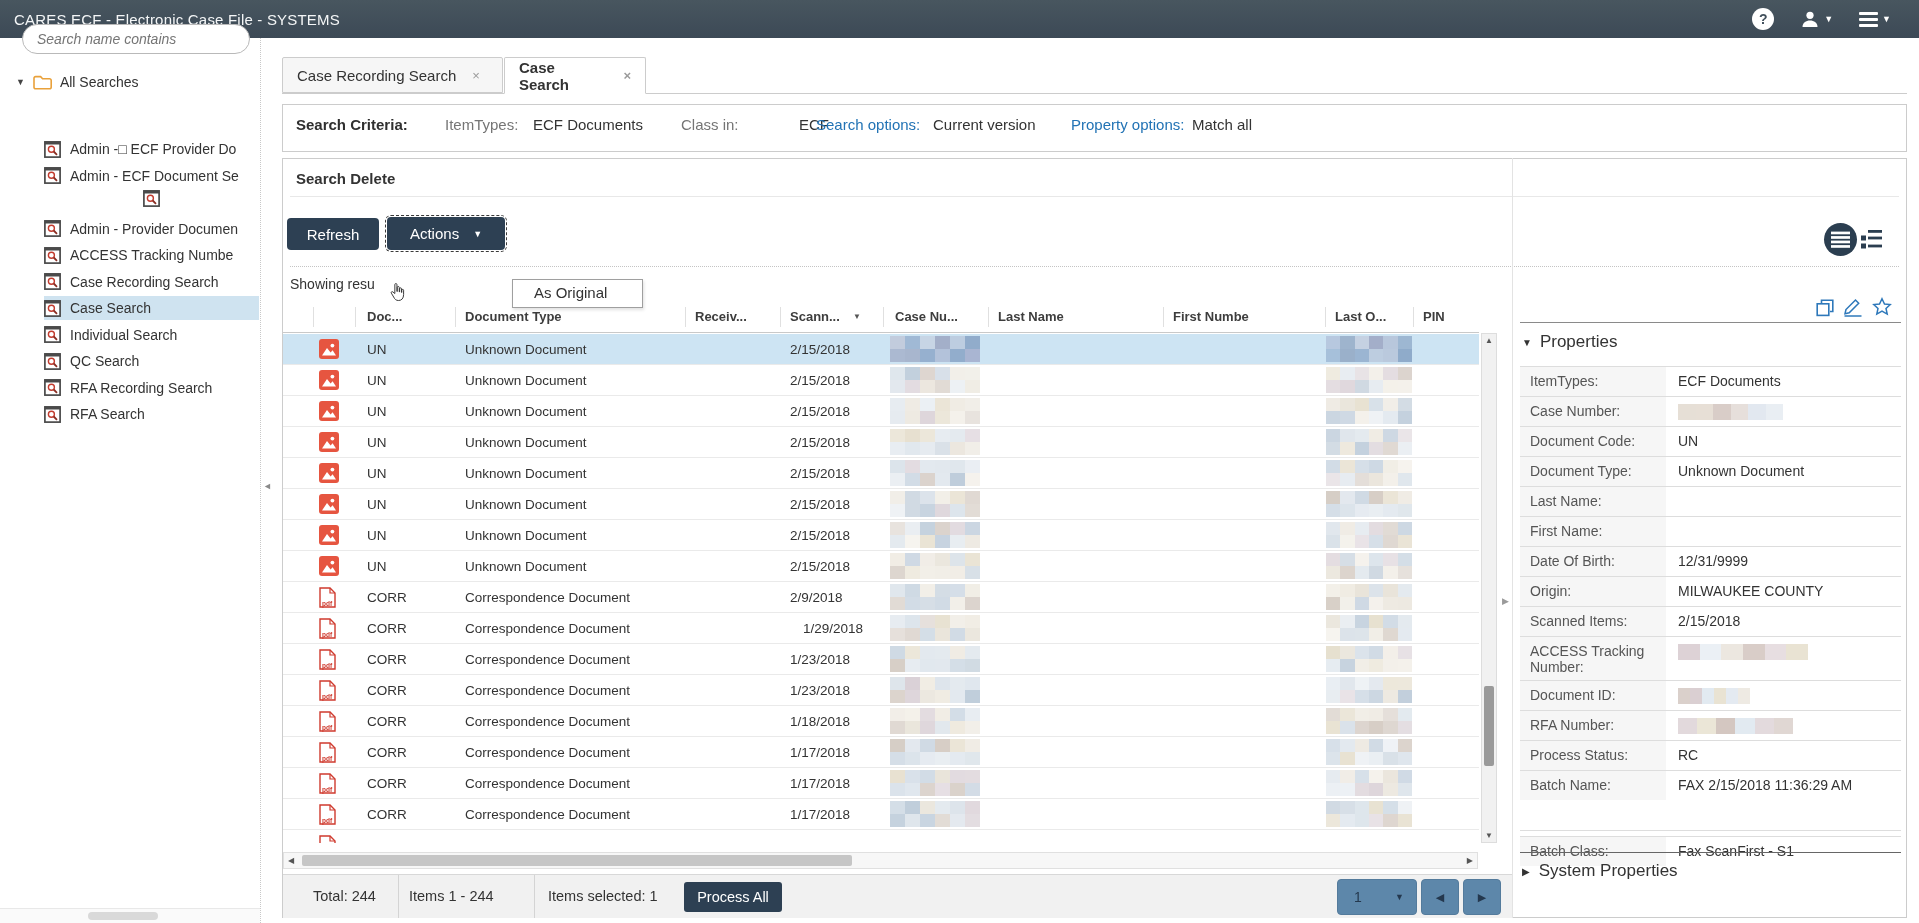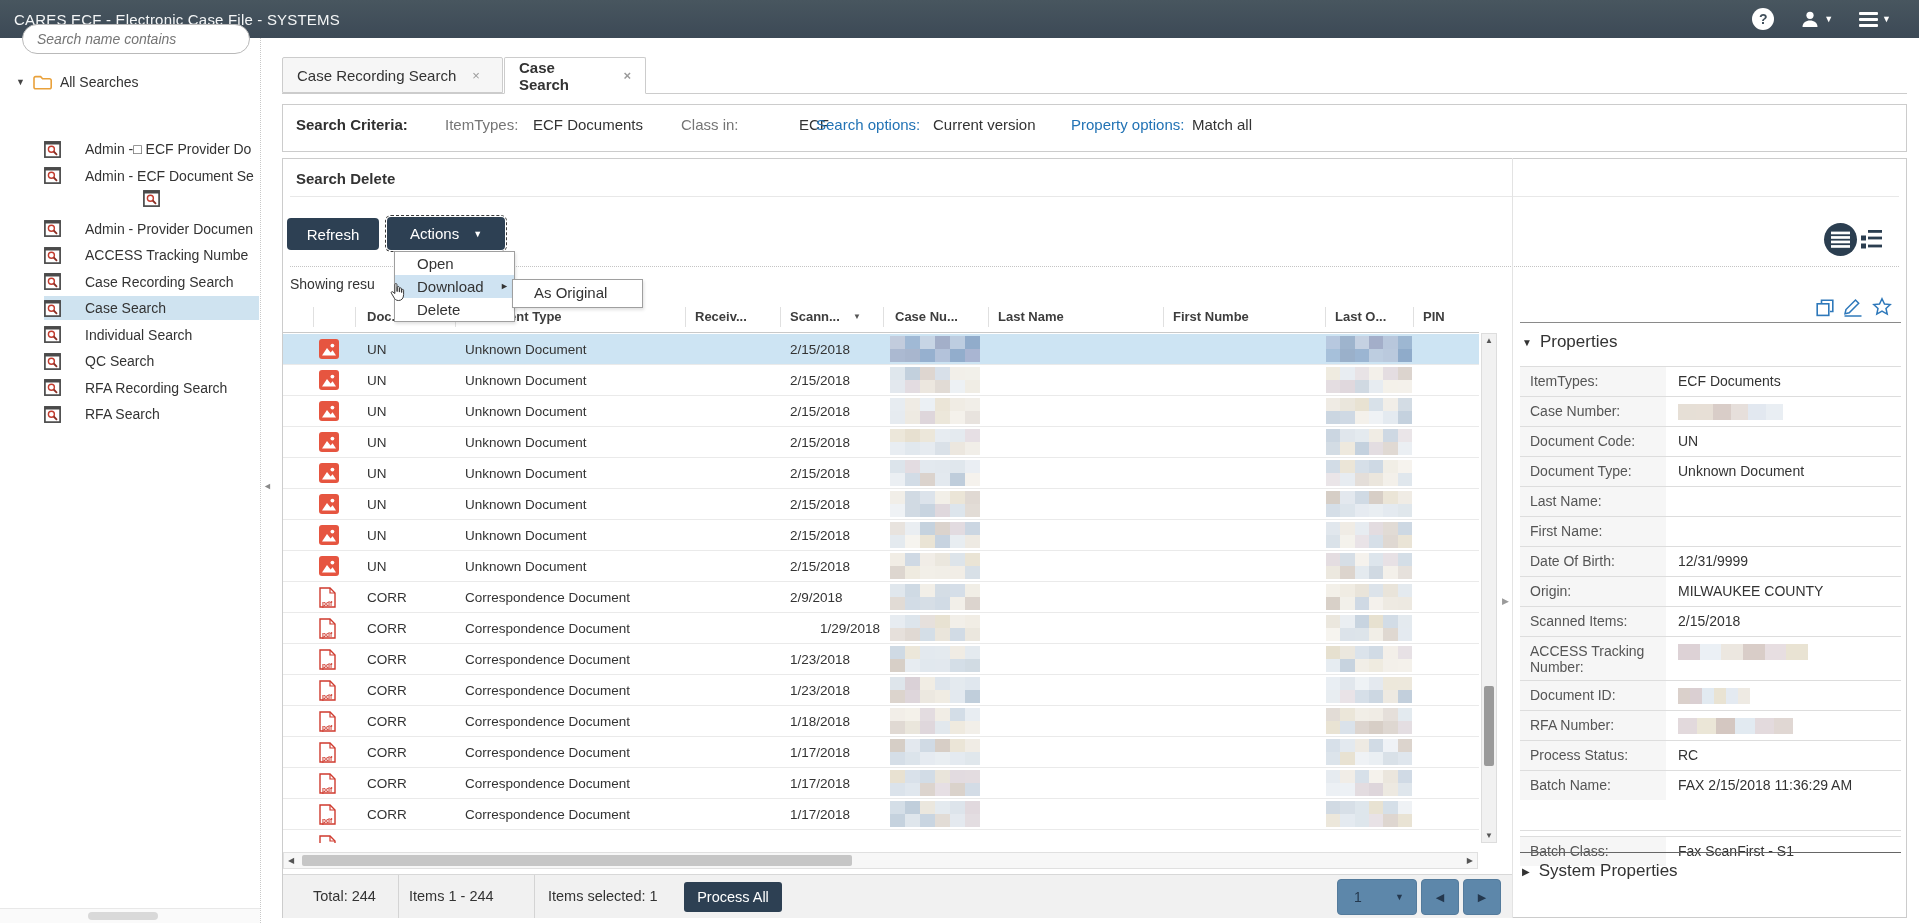--- a/index.html
+++ b/index.html
@@ -17,21 +17,21 @@
   .burger div{height:3px;background:#fff;margin:3px 0;border-radius:1px;}
   .iconrow{display:flex;align-items:center;}
   
   .sidebar{position:absolute;left:0;top:38px;width:261px;height:885px;background:#fff;
            border-right:1px dotted #c8c8c8;box-sizing:border-box;}
   .side-search{position:absolute;left:22px;top:24px;width:228px;height:30px;border:1px solid #b9b9b9;
                border-radius:15px;box-sizing:border-box;font-style:italic;color:#8a8a8a;font-size:14px;
                padding:0 14px;background:#fff;outline:none;font-family:"Liberation Sans",sans-serif;}
   .tree-root{position:absolute;left:16px;top:74px;display:flex;align-items:center;gap:8px;font-size:14px;color:#333;}
   .tree-root .caret{font-size:9px;color:#444;}
-  .tree-item{position:absolute;left:44px;width:215px;height:24px;display:flex;align-items:center;gap:24px;
+  .tree-item{position:absolute;left:44px;width:215px;height:24px;display:flex;align-items:center;gap:9px;
              font-size:14px;color:#333;white-space:nowrap;overflow:hidden;cursor:default;}
   .tree-item.selected{background:#cfe3f0;}
   .ticon{flex:0 0 17px;}
   .side-collapse{position:absolute;left:263px;top:481px;font-size:9px;color:#8a8a8a;}
   .side-hscroll{position:absolute;left:0;top:908px;width:260px;height:14px;background:#fafafa;border-top:1px solid #e8e8e8;}
   .side-hthumb{position:absolute;left:88px;top:3px;width:70px;height:8px;background:#d9d9d9;border-radius:4px;}
   
   .tabline{position:absolute;left:282px;top:93px;width:1625px;height:1px;background:#ccc;}
   .tab{position:absolute;top:57px;height:36px;border:1px solid #ccc;box-sizing:border-box;
        display:flex;align-items:center;font-size:15px;border-radius:2px 2px 0 0;}
@@ -680,21 +680,21 @@
         </div>
       </div>
       <div class="row" style="top: 280px;">
         <div class="doc-icon" style="top: 5px;"><svg width="17" height="21" viewBox="0 0 17 21">
             <path d="M1 1 h10 l5 5 v14 h-15 z" fill="#fff" stroke="#cf3a2e" stroke-width="1.4"></path>
             <path d="M11 1 v5 h5" fill="none" stroke="#cf3a2e" stroke-width="1.2"></path>
             <text x="3" y="18.5" font-size="6.5" font-weight="bold" fill="#cf3a2e" font-family="Liberation Sans,sans-serif">pdf</text>
           </svg></div>
         <span class="cell" style="left: 84px;">CORR</span>
         <span class="cell" style="left: 182px;">Correspondence Document</span>
-        <span class="cell" style="left: 537px;">1/29/2018</span>
+        <span class="cell" style="left: 520px;">1/29/2018</span>
         <div class="blk" style="width: 90px; height: 26px; grid-template-columns: repeat(6, 1fr); grid-template-rows: repeat(2, 1fr); left: 607px; position: absolute;">
           <i style="background: rgb(226, 232, 238); opacity: 0.81;"></i>
           <i style="background: rgb(220, 228, 235); opacity: 0.97;"></i>
           <i style="background: rgb(214, 205, 197); opacity: 0.61;"></i>
           <i style="background: rgb(230, 223, 206); opacity: 0.92;"></i>
           <i style="background: rgb(233, 228, 218); opacity: 0.59;"></i>
           <i style="background: rgb(240, 236, 228); opacity: 0.96;"></i>
           <i style="background: rgb(214, 205, 197); opacity: 0.62;"></i>
           <i style="background: rgb(214, 205, 197); opacity: 0.76;"></i>
           <i style="background: rgb(205, 216, 227); opacity: 0.86;"></i>
@@ -1105,25 +1105,20 @@
       </div>
     </div>
   <div class="props-endline"></div>
   <div class="sysprops-hr"></div>
   <div class="sysprops-title">
     <span class="tri">▶</span>
     <span>System Properties</span>
   </div>
   <span class="props-collapse">▶</span>
 
-  <div class="menu" id="actions-menu">
-      <div class="menu-item"><span>Open</span></div>
-      <div class="menu-item hl"><span>Download</span><span class="sub-arrow">►</span></div>
-      <div class="menu-item"><span>Delete</span></div>
-    </div>
   <div class="submenu">
     <div class="menu-item" style="padding-left:21px;">As Original</div>
   </div>
   <div class="cursor-hand">
     <svg width="16" height="19" viewBox="0 0 15 18">
       <path d="M4.5 1.5 c0-1.3 2-1.3 2 0 V8 l.3.05 V4.2 c0-1.2 1.9-1.2 1.9 0 V8.4 l.3.05 V5.4 c0-1.1 1.8-1.1 1.8 0 V8.9 l.3.05 V6.8 c0-1 1.7-1 1.7 0 V11 c0 3.5-1.8 5.6-4.8 5.6 c-2.4 0-3.6-1.3-4.6-3.3 L1.2 9.6 c-.6-1 .7-1.9 1.5-1.1 L4.5 10 z" fill="#fff" stroke="#333" stroke-width="0.9"></path>
       </svg>
   </div>
 
 </div>

